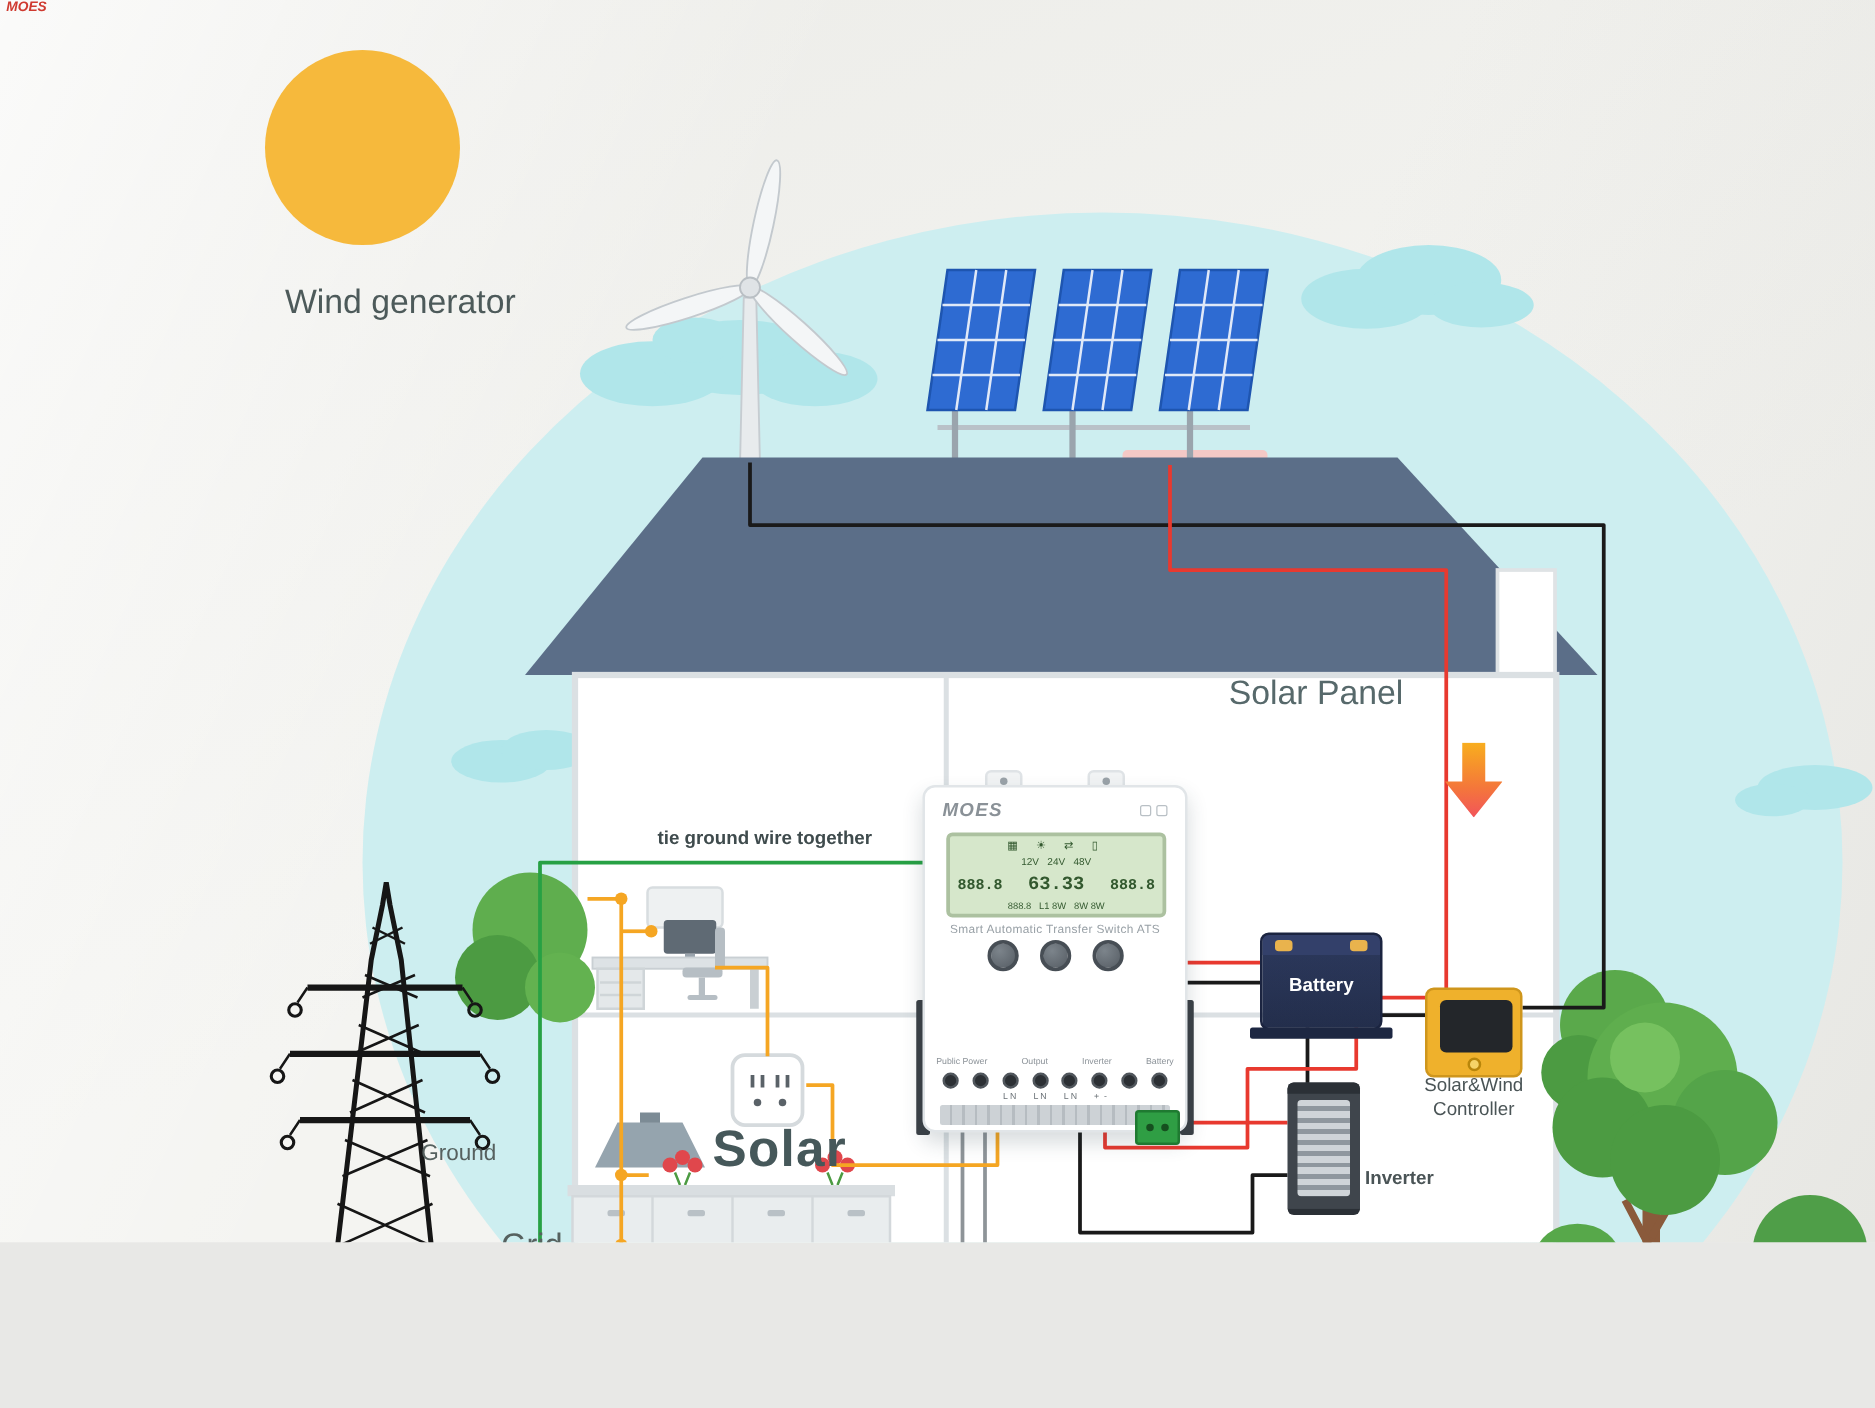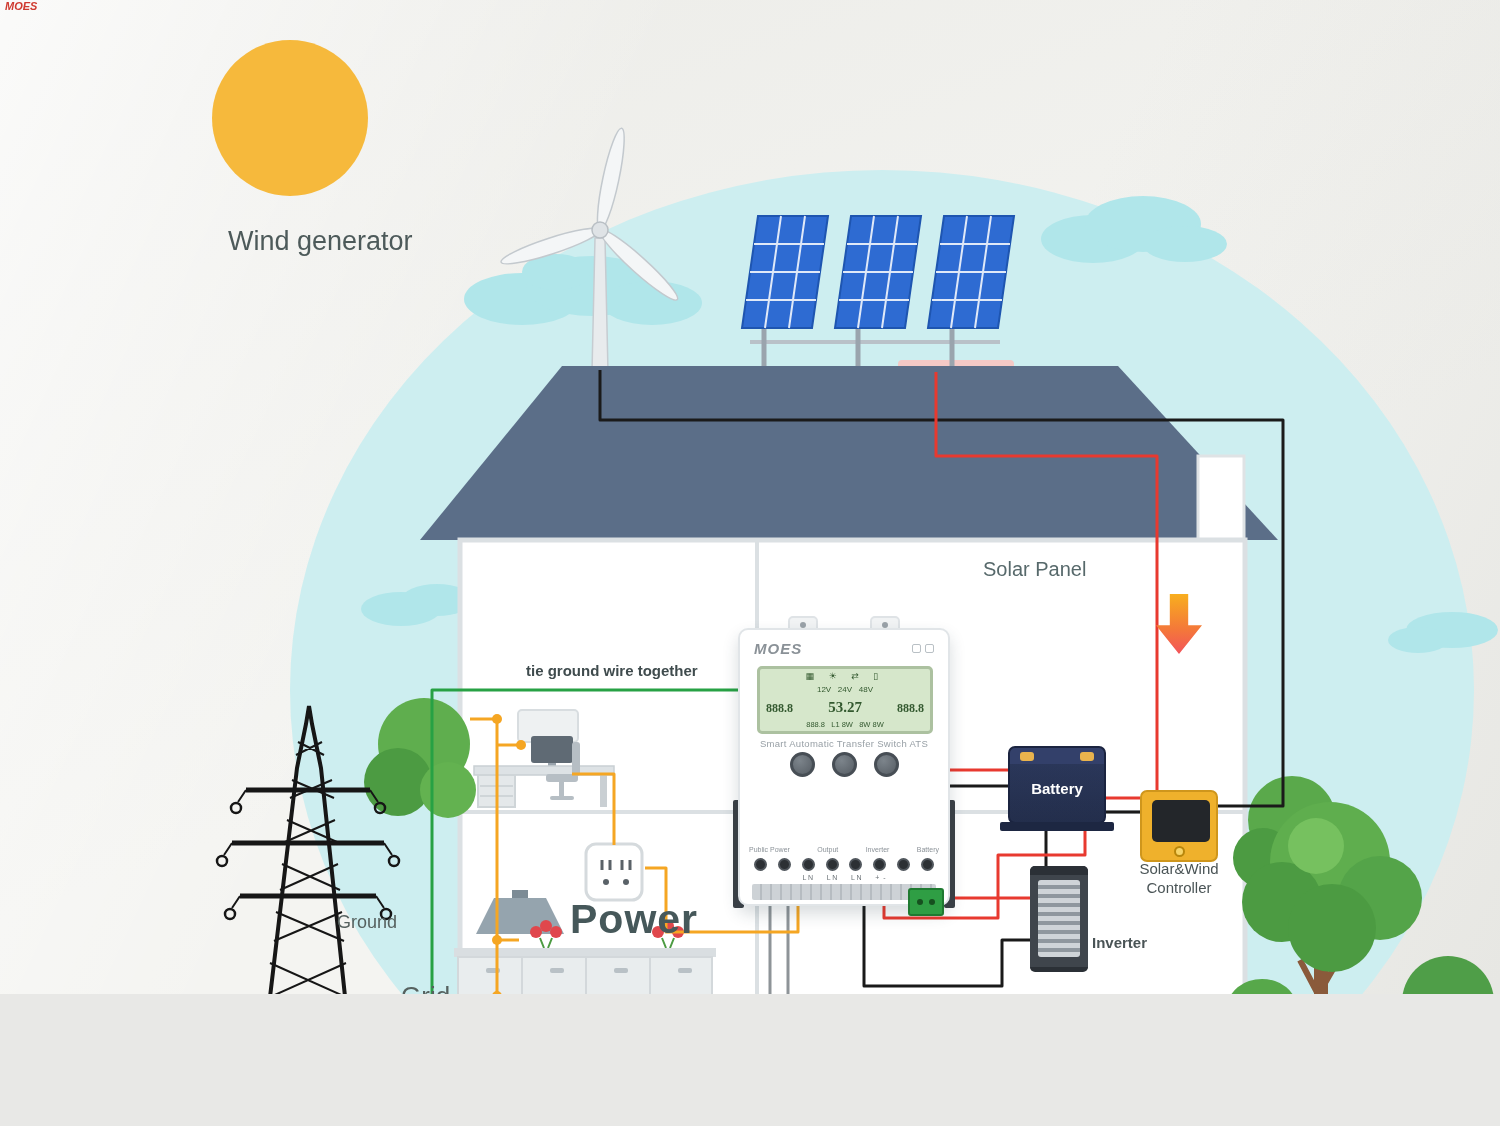--- a/index.html
+++ b/index.html
@@ -12,21 +12,21 @@
       linear-gradient(295deg, rgba(215,215,210,.45) 0%, rgba(215,215,210,0) 40%),
       linear-gradient(160deg, rgba(225,225,220,.35) 10%, rgba(255,255,255,0) 60%),
       #f4f4f1;
   }
   .scene{position:absolute;left:0;top:0;width:1500px;height:1126px}
   .ov{position:absolute}
   .title{left:610px;top:12px;width:760px;text-align:center;font-size:47px;font-weight:bold;color:#3c5a59;letter-spacing:1px}
   .corner-mark{left:5px;top:0;font-size:11px;font-weight:bold;font-style:italic;color:#cf3a30}
   .lbl{color:#51605f}
   .lbl-wind{left:228px;top:226px;font-size:27px;color:#4d5a5a}
-  .lbl-solar{left:983px;top:558px;font-size:20px;color:#57696b}
+  .lbl-solar{left:983px;top:539px;font-size:27px;color:#57696b}
   .lbl-tie{left:526px;top:662px;font-size:15px;font-weight:bold;color:#3f4b4d}
   .lbl-ground{left:337px;top:912px;font-size:18px;color:#56615f}
   .lbl-grid{left:401px;top:981px;font-size:26px;color:#56615f}
   .lbl-L{left:393px;top:1005px;font-size:15px;color:#56615f}
   .lbl-N{left:393px;top:1027px;font-size:15px;color:#56615f}
   .lbl-load{left:570px;top:896px;font-size:41px;font-weight:600;color:#46585a;letter-spacing:1px}
   .lbl-inverter{left:1092px;top:934px;font-size:15px;font-weight:bold;color:#4a5456}
   .lbl-controller{left:1126px;top:860px;width:106px;text-align:center;font-size:15px;font-weight:normal;color:#4a5456;line-height:1.25}
   
   .down-arrow{left:1156px;top:594px;width:46px;height:60px;
@@ -42,21 +42,21 @@
   .dev-body{position:absolute;left:0;top:12px;width:212px;height:278px;background:#fff;border:2px solid #e1e5e8;
     border-radius:10px;box-shadow:0 8px 16px rgba(40,60,70,.18);z-index:1}
   .dev-top{position:absolute;left:14px;right:14px;top:8px;height:20px;display:flex;justify-content:space-between;align-items:center}
   .brand{font-size:15px;font-weight:bold;font-style:italic;letter-spacing:1px;color:#8a9197}
   .certs{display:flex;gap:4px}
   .certs i{display:block;width:9px;height:9px;border:1px solid #b9c0c5;border-radius:2px}
   .lcd{position:absolute;left:17px;top:36px;width:176px;height:68px;background:#d6e7cb;border:3px solid #acc1a0;border-radius:5px;
     padding:2px 6px;display:flex;flex-direction:column;justify-content:space-between;color:#33592f}
   .lcd-icons{font-size:9px;letter-spacing:6px;text-align:center}
   .lcd-volts{font-size:8px;white-space:pre;text-align:center}
-  .lcd-nums{display:flex;justify-content:space-between;align-items:baseline;font-family:Liberation Serif, serif;font-weight:bold;font-size:12px}
+  .lcd-nums{display:flex;justify-content:space-between;align-items:baseline;font-family:Liberation Mono, monospace;font-weight:bold;font-size:12px}
   .lcd-nums .big{font-size:15px}
   .lcd-bottom{font-size:7.5px;white-space:pre;text-align:center}
   .dev-name{position:absolute;left:0;top:108px;width:100%;text-align:center;font-size:9.5px;color:#98a0a6;letter-spacing:.3px}
   .btn-row{position:absolute;left:0;top:122px;width:100%;display:flex;justify-content:center;gap:17px}
   .btn{width:25px;height:25px;border-radius:50%;background:radial-gradient(circle at 35% 30%,#7c848b,#565d64);border:3px solid #474e55}
   .term-labels{position:absolute;left:9px;right:9px;top:216px;display:flex;justify-content:space-between;font-size:7px;color:#8b9298}
   .term-dots{position:absolute;left:14px;right:14px;top:228px;display:flex;justify-content:space-between}
   .term-dots i{display:block;width:13px;height:13px;border-radius:50%;background:#2c3034;border:2px solid #50565c}
   .term-pins{position:absolute;left:0;top:244px;width:100%;text-align:center;font-size:7px;color:#6a7176;white-space:pre}
   .screw-strip{position:absolute;left:12px;right:12px;top:254px;height:16px;border-radius:2px;
@@ -299,21 +299,21 @@
 
   <div class="ov corner-mark">MOES</div>
 
   <div class="ov lbl lbl-wind">Wind generator</div>
   <div class="ov lbl lbl-solar">Solar Panel</div>
   <div class="ov lbl lbl-tie">tie ground wire together</div>
   <div class="ov lbl lbl-ground">Ground</div>
   <div class="ov lbl lbl-grid">Grid</div>
   <div class="ov lbl lbl-L">L</div>
   <div class="ov lbl lbl-N">N</div>
-  <div class="ov lbl lbl-load">Power</div>
+  <div class="ov lbl lbl-load">Solar</div>
   <div class="ov lbl lbl-inverter">Inverter</div>
   <div class="ov lbl lbl-controller">
     <span>Solar&amp;Wind</span><br>
     <span>Controller</span>
   </div>
 
   <div class="ov down-arrow"></div>
 
   <div class="ov device">
     <div class="ear ear-l"></div>
@@ -326,21 +326,21 @@
         <span class="certs">
             <i></i>
             <i></i>
           </span>
       </div>
       <div class="lcd">
         <div class="lcd-icons">▦ ☀ ⇄ ▯</div>
         <div class="lcd-volts">12V   24V   48V</div>
         <div class="lcd-nums">
           <span>888.8</span>
-          <span class="big">53.27</span>
+          <span class="big">63.33</span>
           <span>888.8</span>
         </div>
         <div class="lcd-bottom">888.8   L1 8W   8W 8W</div>
       </div>
       <div class="dev-name">Smart Automatic Transfer Switch ATS</div>
       <div class="btn-row">
         <div class="btn"></div>
         <div class="btn"></div>
         <div class="btn"></div>
       </div>

